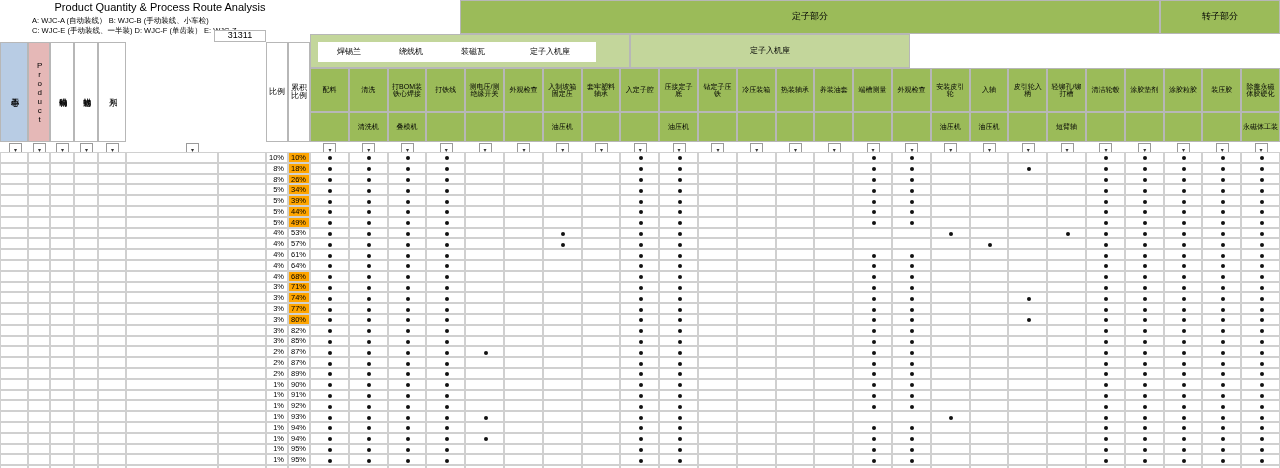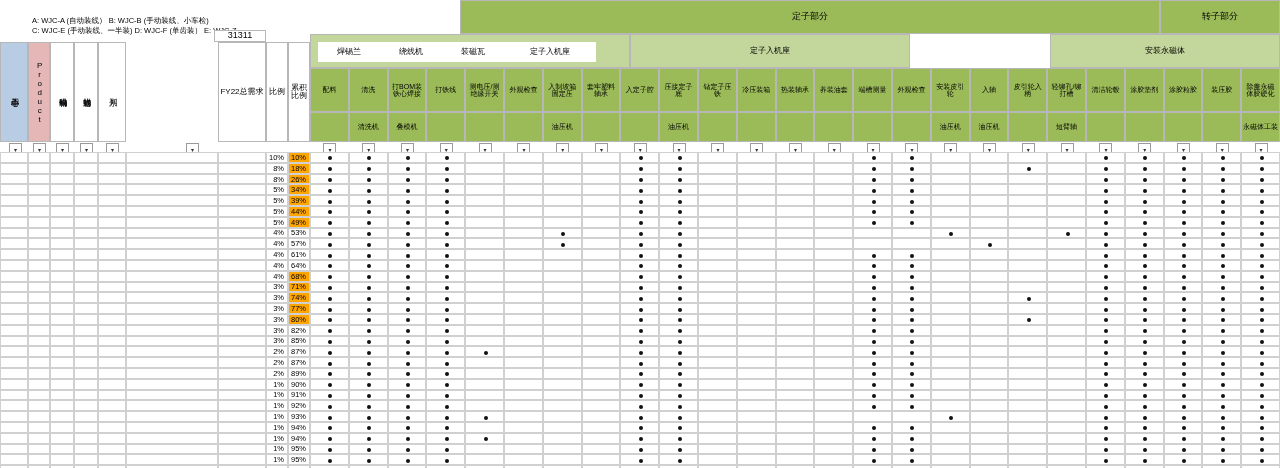--- a/index.html
+++ b/index.html
@@ -42,43 +42,42 @@
   #blur:after{content:"";position:absolute;inset:0;
         background:repeating-linear-gradient(0deg,rgba(255,255,255,.55) 0 1px,rgba(0,0,0,0) 1px 3px),
                    repeating-linear-gradient(90deg,rgba(255,255,255,.45) 0 1px,rgba(0,0,0,0) 1px 3px);}
 </style>
 </head>
 <body>
 
 <div id="sheet">
 
   <div id="titleblock">
+    <div id="title">Product Quantity &amp; Process Route Analysis</div>
     <div class="legend" id="lg1">A:  WJC-A (自动装线）  B:  WJC-B (手动装线、小车检)</div>
     <div class="legend" id="lg2">C:  WJC-E (手动装线、一半装)  D:  WJC-F (单齿装）  E:  WJC-Z</div>
     <div id="qty" class="cell white">31311</div>
   </div>
 
   <div class="hdr cell green" style="left:1160px;top:0;width:120px;height:34px;">转子部分</div>
   <div class="hdr cell green" style="left:460px;top:0;width:700px;height:34px;">定子部分</div>
 
   <div class="hdr cell lgreen" style="left:310px;top:34px;width:320px;height:34px;font-size:8px;"></div>
   <div class="hdr cell lgreen" style="left:630px;top:34px;width:280px;height:34px;font-size:8px;">定子入机座</div>
-  <div class="hdr cell lgreen" style="left:1050px;top:34px;width:230px;height:34px;font-size:8px;">安装永磁体</div>
 
   <div class="hdr cell white" style="left:318px;top:42px;width:62px;height:20px;border:none;font-size:8px;">焊锡兰</div>
   <div class="hdr cell white" style="left:380px;top:42px;width:62px;height:20px;border:none;font-size:8px;">绕线机</div>
   <div class="hdr cell white" style="left:442px;top:42px;width:62px;height:20px;border:none;font-size:8px;">装磁瓦</div>
   <div class="hdr cell white" style="left:504px;top:42px;width:92px;height:20px;border:none;font-size:8px;">定子入机座</div>
 
   <div class="hdr cell blue vert" style="left:0px;top:42px;width:28px;height:100px;font-size:8px;">工作中心</div>
   <div class="hdr cell pink vert" style="left:28px;top:42px;width:22px;height:100px;font-size:8px;">Product</div>
   <div class="hdr cell white vert" style="left:50px;top:42px;width:24px;height:100px;font-size:8px;">物料编码</div>
   <div class="hdr cell white vert" style="left:74px;top:42px;width:24px;height:100px;font-size:8px;">物料描述</div>
   <div class="hdr cell white vert" style="left:98px;top:42px;width:28px;height:100px;font-size:8px;">系列</div>
-  <div class="hdr cell white" style="left:218px;top:42px;width:48px;height:100px;font-size:8px;">FY22总需求</div>
   <div class="hdr cell white" style="left:266px;top:42px;width:22px;height:100px;font-size:8px;">比例</div>
   <div class="hdr cell white" style="left:288px;top:42px;width:22px;height:100px;font-size:8px;">累积比例</div>
 
   <div class="filter" style="left:9px;top:143px;">▾</div>
   <div class="filter" style="left:33px;top:143px;">▾</div>
   <div class="filter" style="left:56px;top:143px;">▾</div>
   <div class="filter" style="left:80px;top:143px;">▾</div>
   <div class="filter" style="left:106px;top:143px;">▾</div>
   <div class="filter" style="left:186px;top:143px;">▾</div>
 

